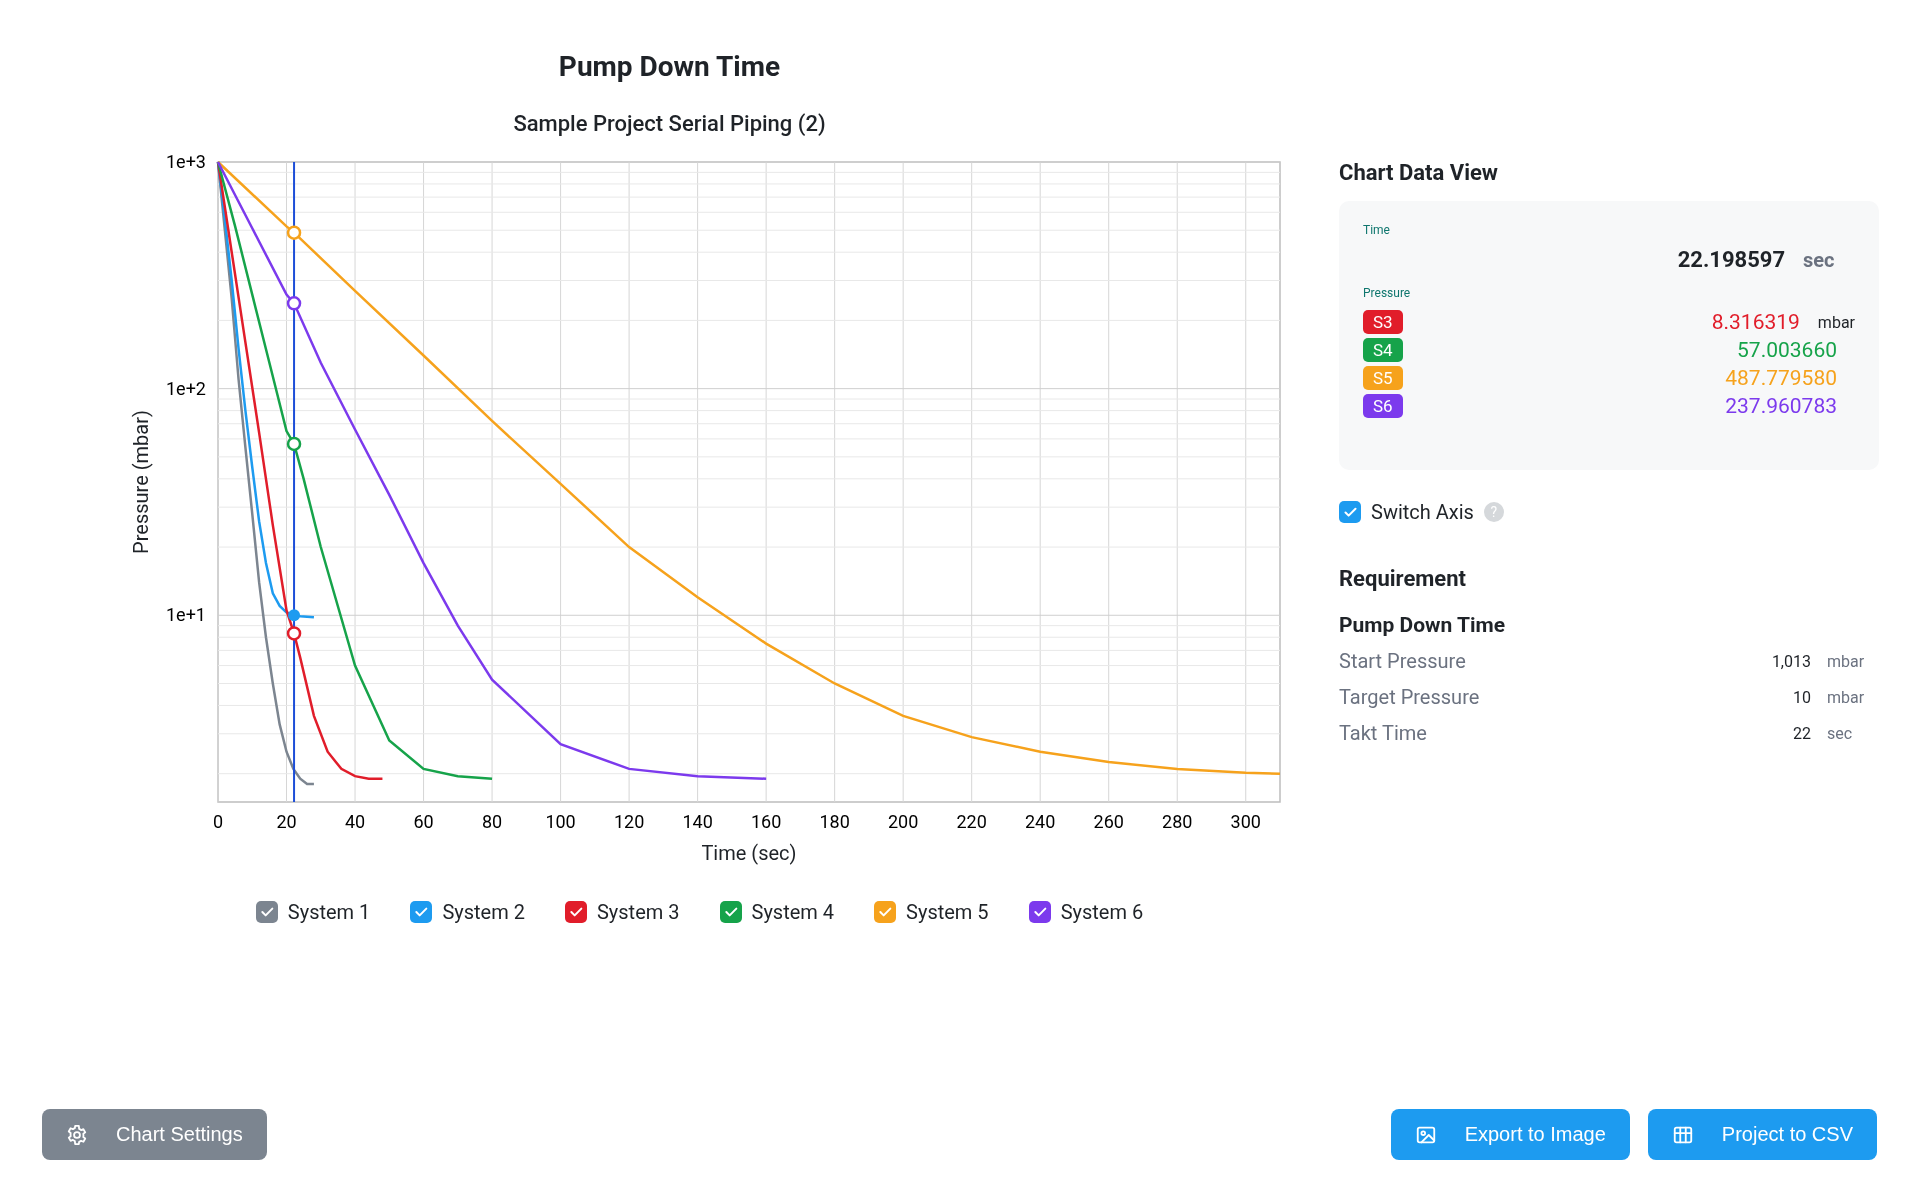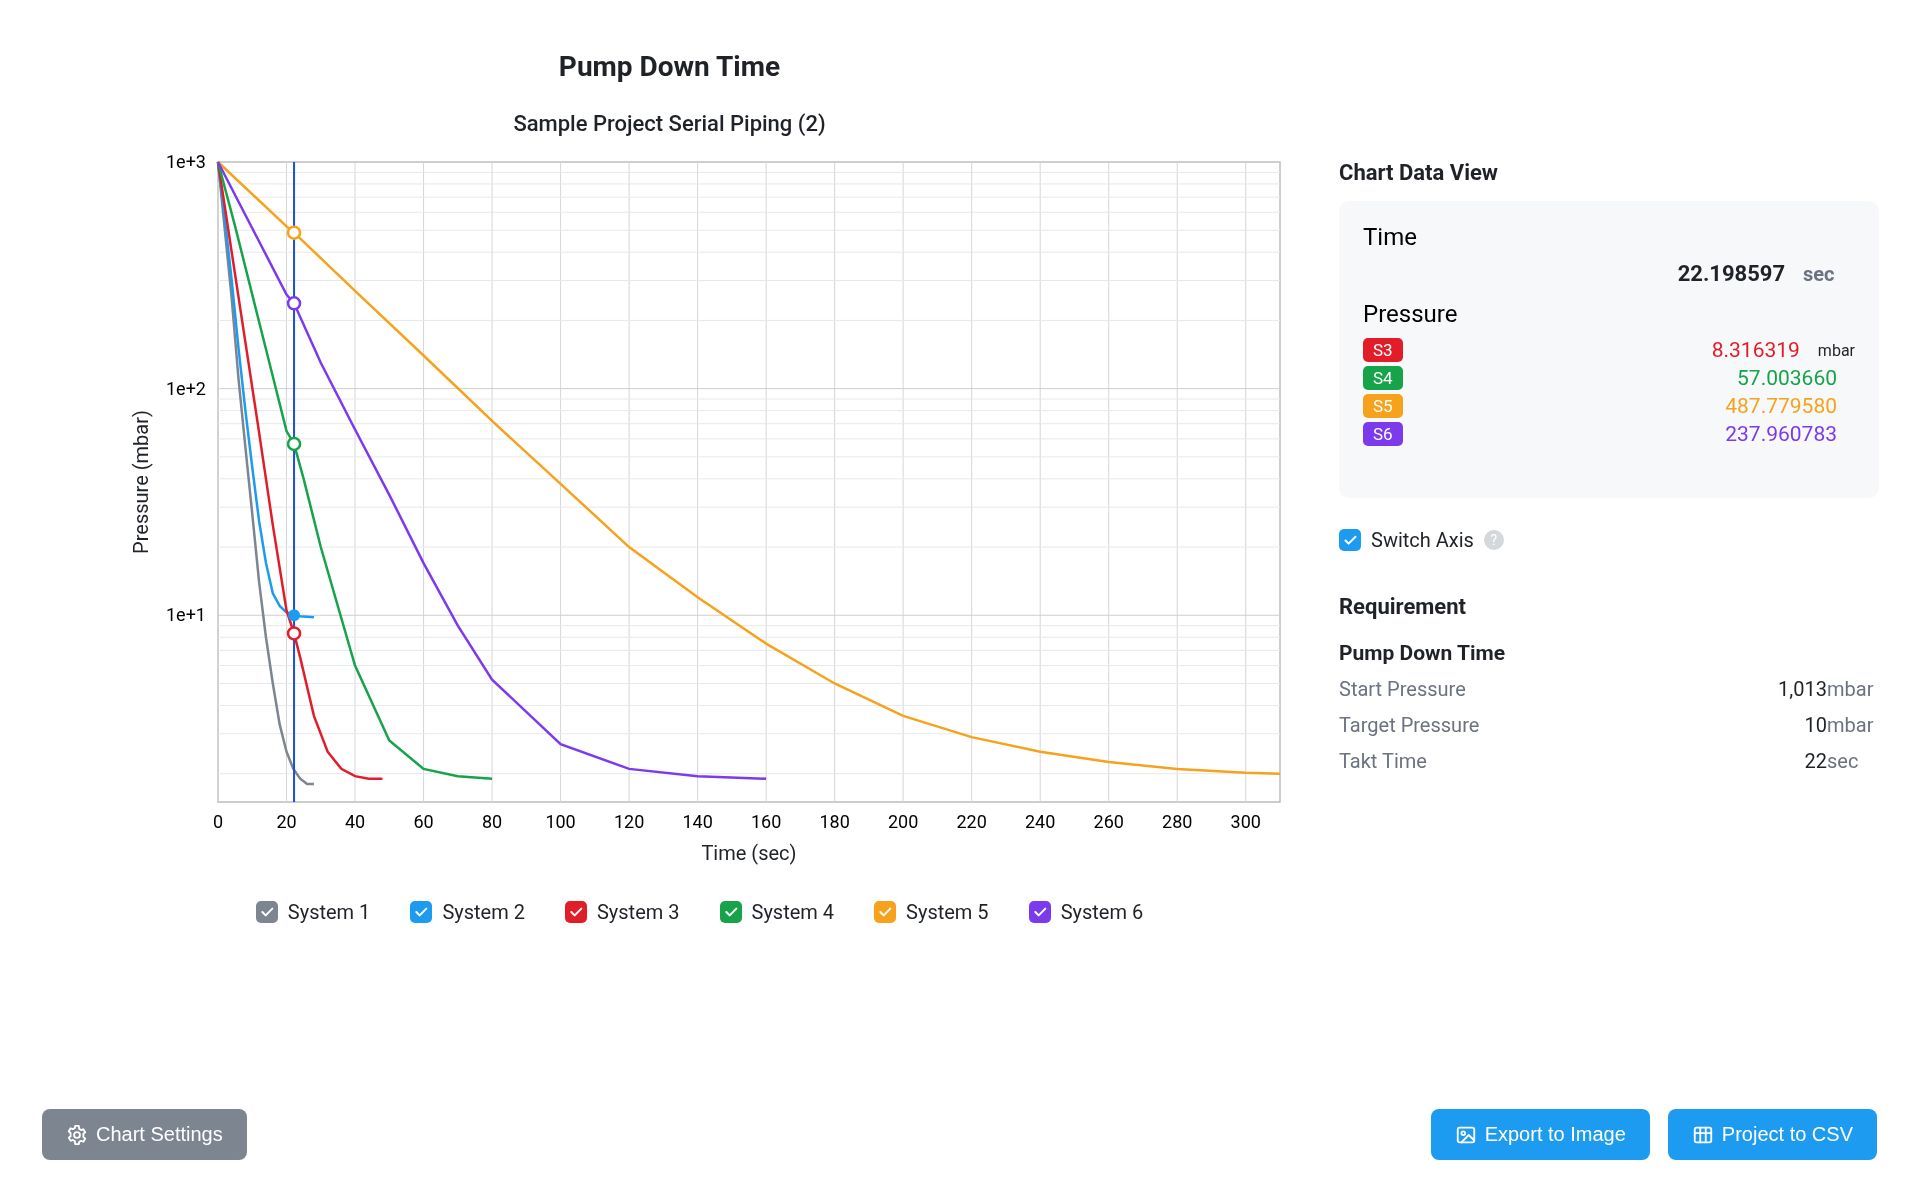--- a/index.html
+++ b/index.html
@@ -21,44 +21,44 @@
   .marker-ring { fill: #fff; stroke-width: 2.5; }
   .marker-solid { stroke: none; }
 
   .legend { display: flex; gap: 40px; margin-top: 28px; padding-left: 60px; }
   .legend-item { display: flex; align-items: center; gap: 10px; font-size: 20px; }
   .legend-box { width: 22px; height: 22px; border-radius: 5px; display:flex; align-items:center; justify-content:center; }
   .legend-box svg { width: 16px; height: 16px; stroke:#fff; stroke-width:3; fill:none; stroke-linecap:round; stroke-linejoin:round; }
 
   .side-heading { font-size: 22px; font-weight: 700; margin-bottom: 16px; }
   .data-card { background: #f7f8f9; border-radius: 10px; padding: 22px 24px 48px 24px; }
-  .dc-label { color:#000000; font-size:24px; margin-bottom:10px; }
+  .dc-label { color:#0f766e; font-size:12px; margin-bottom:10px; }
   .dc-row { display:flex; align-items:center; justify-content:flex-end; gap:18px; margin-bottom:8px;font-weight:bold; }
   .dc-row .val { font-size:22px; font-variant-numeric: tabular-nums; }
   .dc-row .unit { color:#6b7280; width:52px; text-align:left; font-size:20px; }
   .series-badge { display:inline-block; color:#fff; font-size:17px; border-radius:5px; padding:2px 10px; }
   .series-row { display:flex; align-items:center; justify-content:space-between; margin:4px 0; }
   .series-row .right { display:flex; gap:18px; align-items:center; }
   .series-row .val { font-size:21px; }
 
   .switch-row { display:flex; align-items:center; gap:10px; margin-top:30px; }
   .cbx { width:22px; height:22px; border-radius:5px; background:#1d9bf0; display:flex; align-items:center; justify-content:center; }
   .cbx svg { width:15px; height:15px; stroke:#fff; stroke-width:3.2; fill:none; stroke-linecap:round; stroke-linejoin:round;}
   .switch-label { font-size:20px; }
   .help-dot { width:20px; height:20px; border-radius:50%; background:#d5d8db; color:#fff; font-size:14px; display:flex; align-items:center; justify-content:center; }
 
   .req-heading { font-size:22px; font-weight:700; margin-top:42px; }
   .req-sub { font-size:21px; font-weight:700; margin-top:22px; }
   .req-row { display:flex; justify-content:space-between; align-items:center; margin-top:12px; }
   .req-row .k { color:#6b7280; font-size:20px; }
-  .req-row .v { font-size:20px; display:flex; align-items:center;}
+  .req-row .v { font-size:16px; display:flex; gap:16px; align-items:center;}
   .req-row .u { color:#6b7280; width:52px; }
 
   .bottom-bar { display:flex; justify-content:space-between; margin-top:24px; padding:0 2px;}
-  .btn { display:flex; align-items:center; gap:8px; border-radius:8px; padding:14px 24px; font-size:20px; border:none; cursor:pointer; }
+  .btn { display:flex; align-items:center; gap:28px; border-radius:8px; padding:14px 24px; font-size:20px; border:none; cursor:pointer; }
   .btn-gray { background:#7c8590; color:#fff; }
   .btn-blue { background:#1d9bf0; color:#fff; }
   .btn svg { width:22px; height:22px; stroke:#fff; stroke-width:2; fill:none; stroke-linecap:round; stroke-linejoin:round; }
   .btn-row-right { display:flex; gap:18px; }
 </style>
 </head>
 <body>
 
 <div class="page">
   <div class="top">

